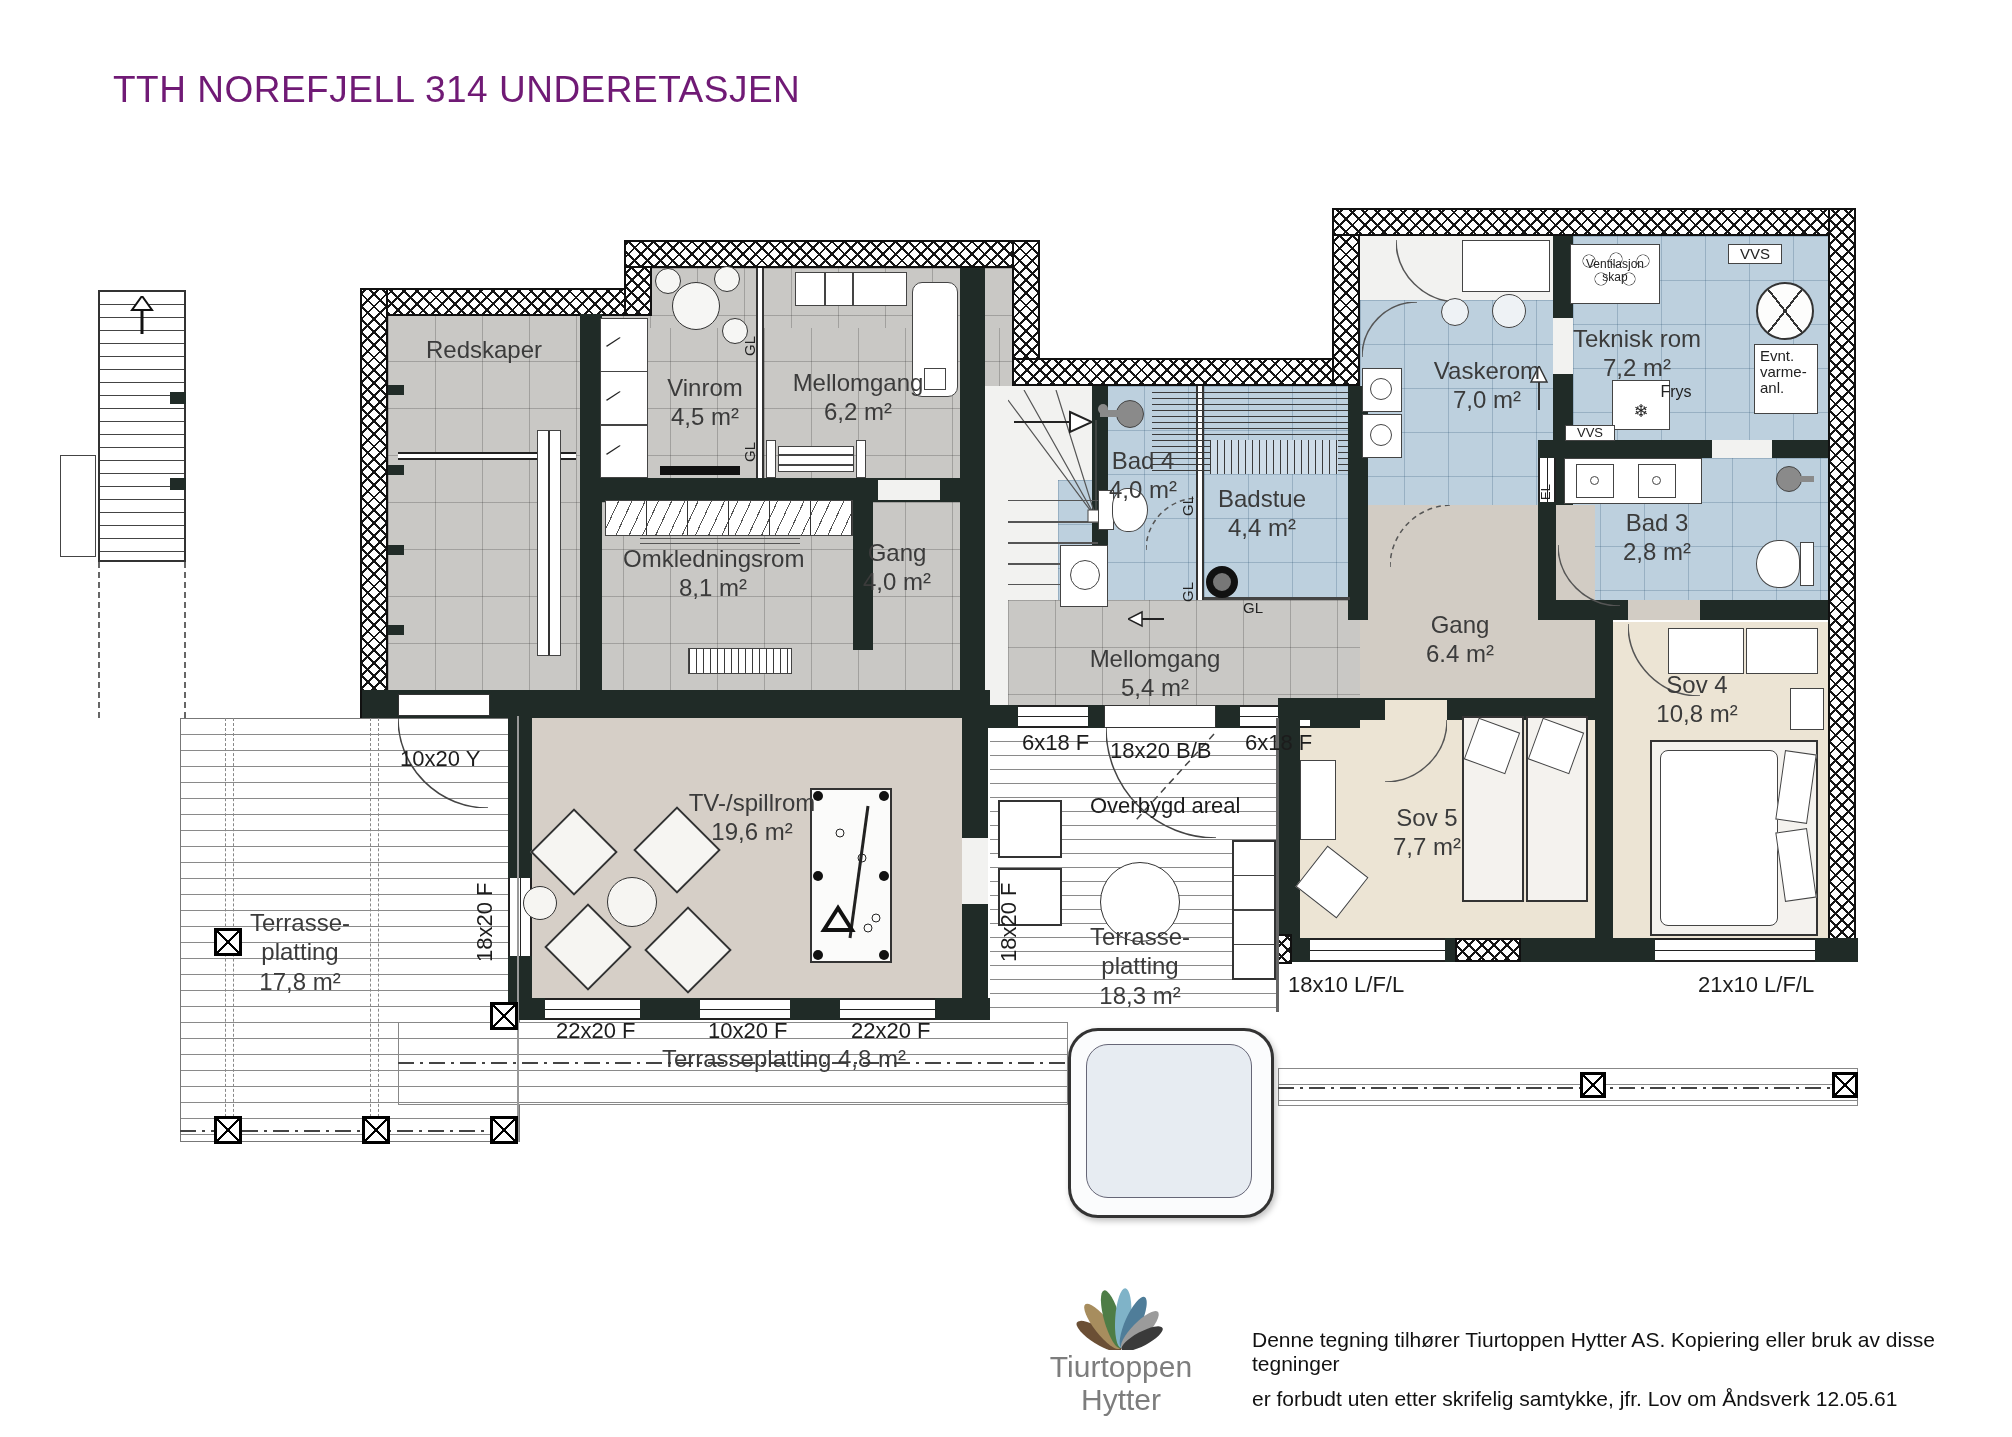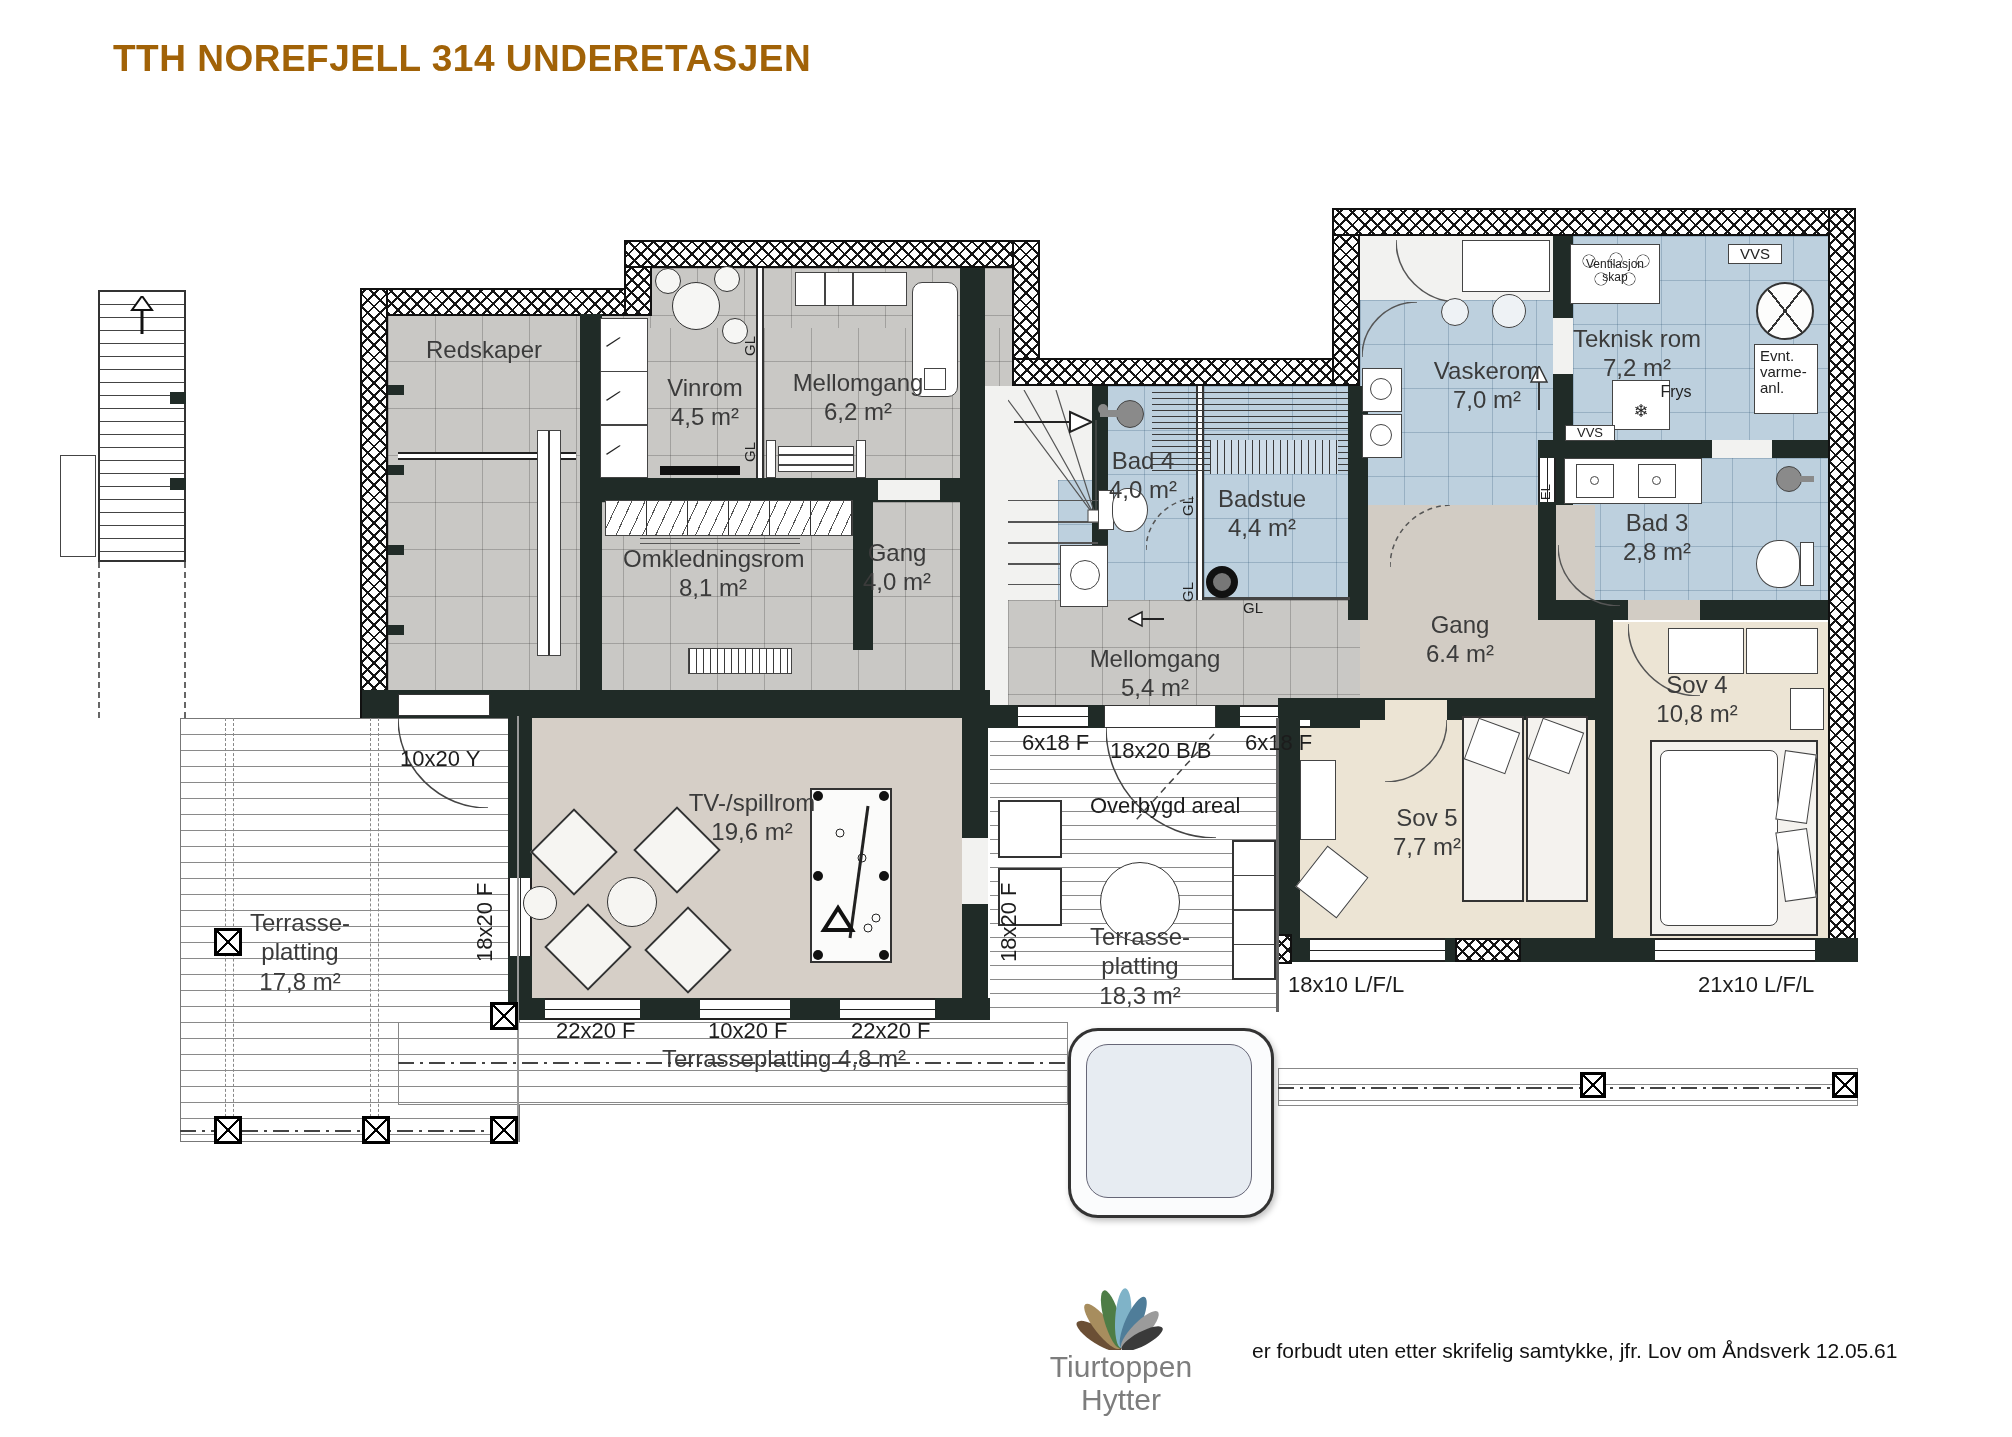--- a/index.html
+++ b/index.html
@@ -24,21 +24,21 @@
   .win{background:#fff;border-top:2px solid #222;border-bottom:2px solid #222;box-sizing:border-box;
        background-image:linear-gradient(#222,#222);background-size:100% 1px;background-position:center;background-repeat:no-repeat;}
   .vwin{background:#fff;border-left:2px solid #222;border-right:2px solid #222;box-sizing:border-box;
        background-image:linear-gradient(90deg,#222,#222);background-size:1px 100%;background-position:center;background-repeat:no-repeat;}
   
   .rlabel{font-size:24px;line-height:1.22;text-align:center;color:#3b3b3b;}
   .dim{font-size:22px;color:#1c1c1c;white-space:nowrap;}
   .sm{font-size:15px;color:#222;line-height:1.05;}
   .pre{white-space:pre-line;}
   .vtxt{writing-mode:vertical-rl;transform:rotate(180deg);}
-  .title{font-size:37px;font-weight:700;color:#a16207;letter-spacing:.5px;white-space:nowrap;}
+  .title{font-size:37px;font-weight:400;color:#701a75;letter-spacing:.5px;white-space:nowrap;margin-top:31px;}
   
   .post{background:#fff;border:3px solid #000;box-sizing:border-box;
         background-image:linear-gradient(45deg,transparent calc(50% - 1px),#000 calc(50% - 1px),#000 calc(50% + 1px),transparent calc(50% + 1px)),
                          linear-gradient(-45deg,transparent calc(50% - 1px),#000 calc(50% - 1px),#000 calc(50% + 1px),transparent calc(50% + 1px));}
   .fur{background:#fafaf8;border:2px solid #333;box-sizing:border-box;}
   .furl{background:#fff;border:1.5px solid #444;box-sizing:border-box;}
   .dashv{border-left:2px dashed #666;}
   .ddot{height:0;border-top:2px solid transparent;
         background-image:repeating-linear-gradient(90deg,#444 0 16px,transparent 16px 22px,#444 22px 25px,transparent 25px 31px);
         background-size:100% 2px;background-repeat:no-repeat;background-position:top;}
@@ -426,16 +426,17 @@
         <ellipse cx="0" cy="-32" rx="8" ry="30" transform="rotate(4)" fill="#7fb3c8"></ellipse>
         <ellipse cx="0" cy="-30" rx="8" ry="28" transform="rotate(24)" fill="#4f7d99"></ellipse>
         <ellipse cx="0" cy="-27" rx="8" ry="26" transform="rotate(44)" fill="#9b9b9b"></ellipse>
         <ellipse cx="0" cy="-24" rx="7" ry="23" transform="rotate(62)" fill="#3a3a3a"></ellipse>
       </g>
     </svg>
     <div style="font-size:30px;color:#7d7d7d;line-height:1.1;">Tiurtoppen</div>
     <div style="font-size:30px;color:#7d7d7d;line-height:1.1;">Hytter</div>
   </div>
   <div class="a" style="left:1252px;top:1328px;width:720px;font-size:21px;color:#111;">
+    <div>Denne tegning tilhører Tiurtoppen Hytter AS. Kopiering eller bruk av disse tegninger</div>
     <div style="margin-top:11px;">er forbudt uten etter skrifelig samtykke, jfr. Lov om Åndsverk 12.05.61</div>
   </div>
 
 </div>
 
 </body></html>

